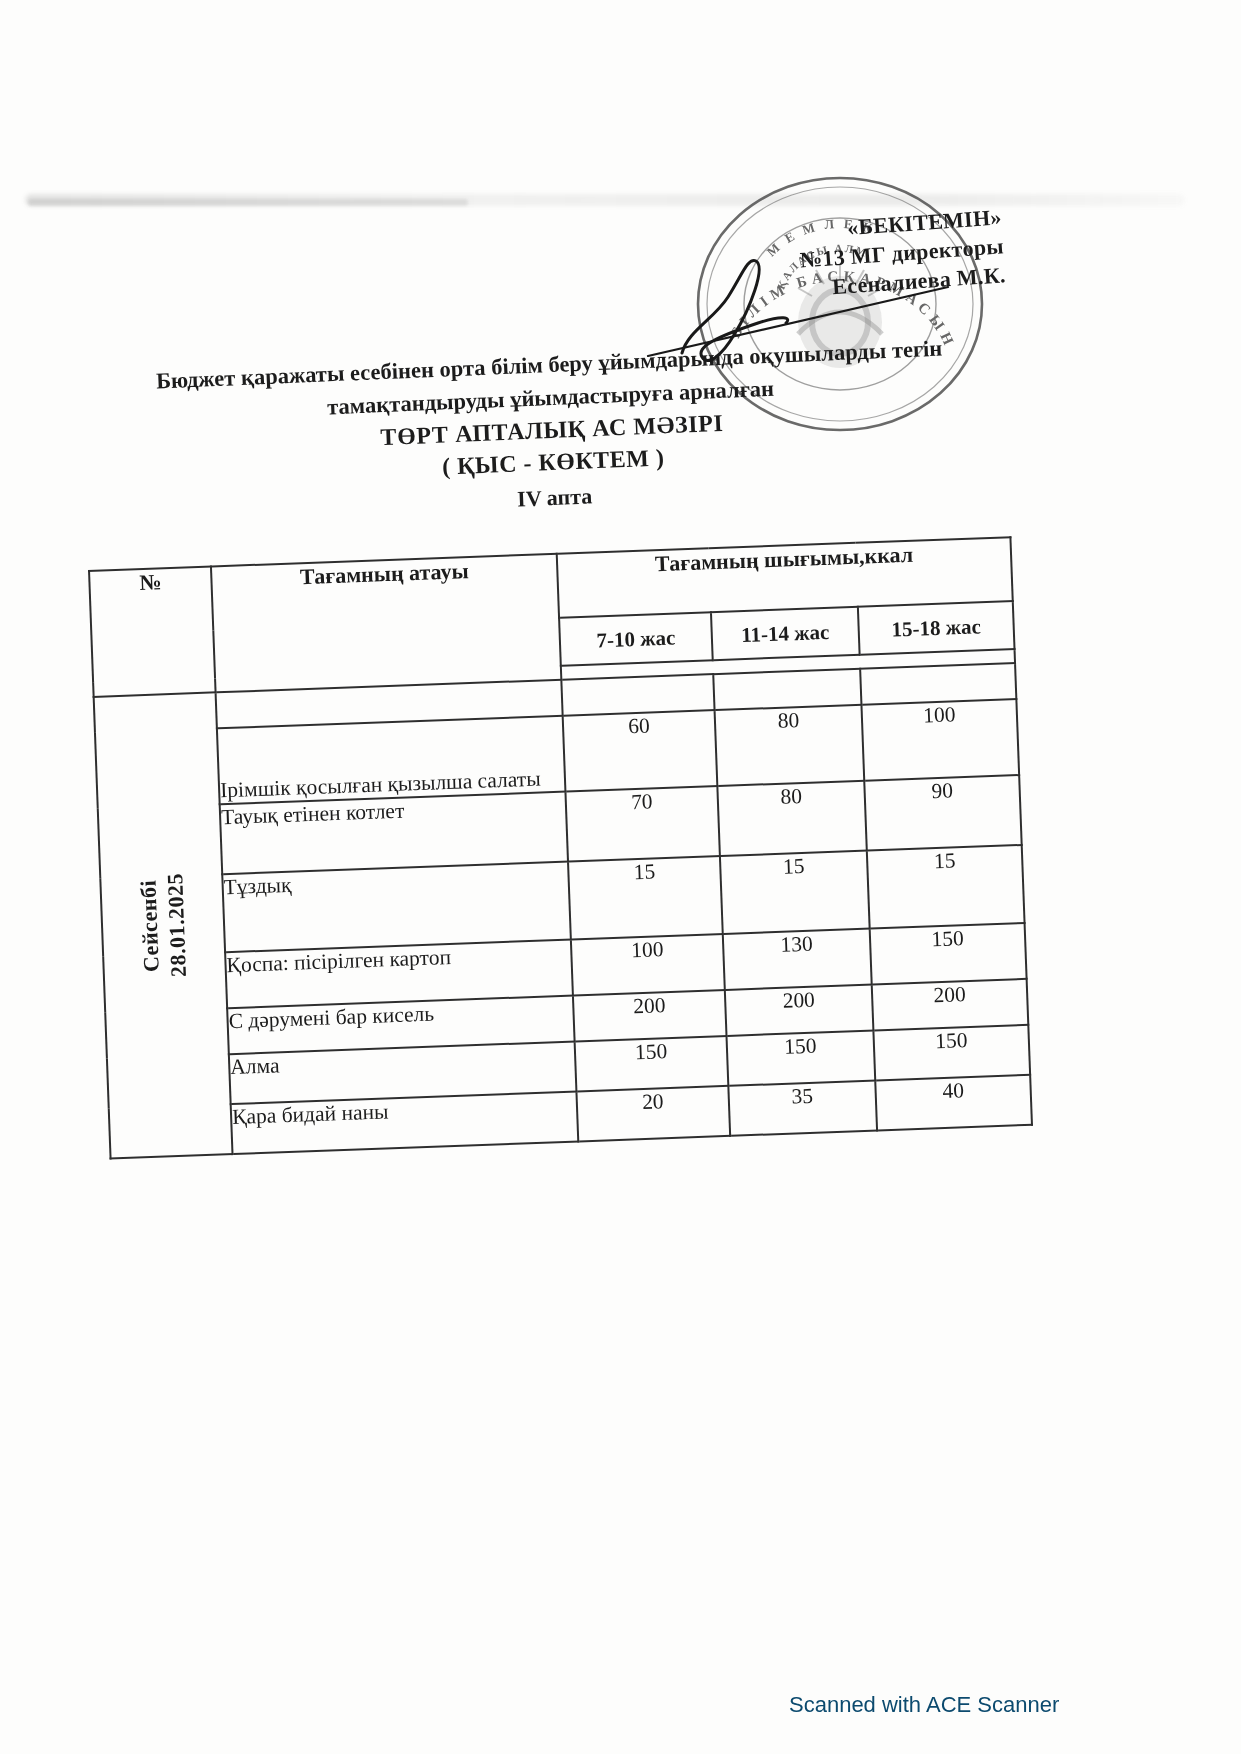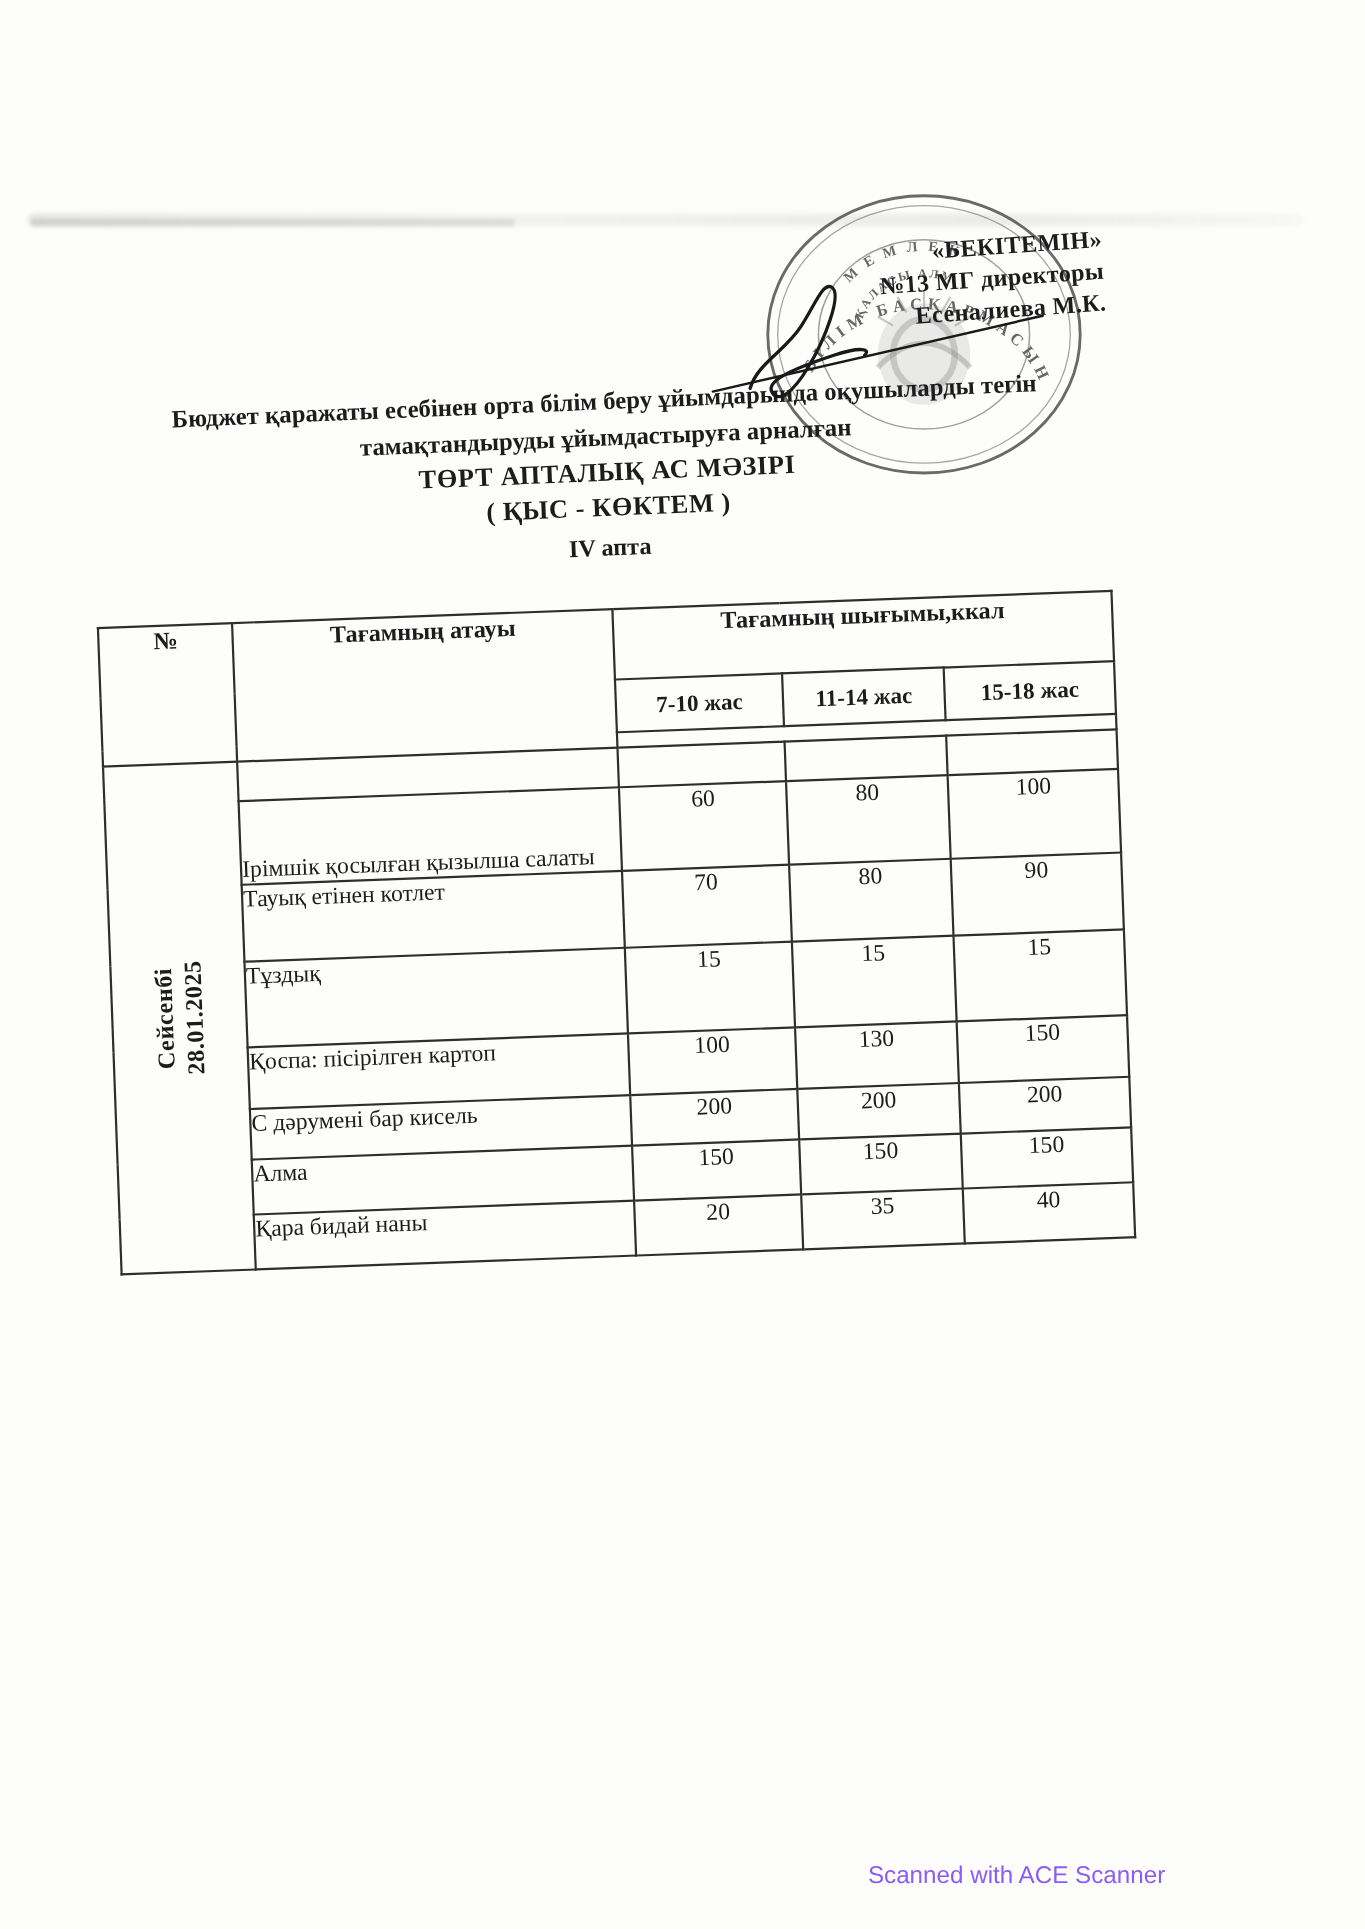--- a/index.html
+++ b/index.html
@@ -50,21 +50,21 @@
   .day-rot{transform:rotate(-90deg);white-space:nowrap;font-weight:bold;
     font-size:22px;line-height:27px;text-align:center;letter-spacing:.5px;}
   .dish{font-size:21.5px;text-align:left;vertical-align:top;padding:6px 6px 4px 12px;}
   .dish-low{vertical-align:bottom;padding-bottom:12px;}
   .val{font-size:21.5px;text-align:center;vertical-align:top;padding-top:7px;}
   .r-strip{height:36px;} .r1{height:76px;} .r2{height:70px;} .r3{height:78px;}
   .r4{height:56px;} .r5{height:46px;} .r6{height:50px;} .r7{height:50px;}
 
   
   .scan-footer{position:absolute;left:789px;top:1692px;z-index:3;
-    font-family:"Liberation Sans","DejaVu Sans",sans-serif;font-size:22px;color:#8b5cf6;}
+    font-family:"Liberation Sans","DejaVu Sans",sans-serif;font-size:22px;color:#0c4a6e;}
 </style>
 </head>
 <body>
 
 <div class="page">
 
   <div class="smudge"></div>
   <div class="smudge2"></div>
 
   <svg class="stamp" viewBox="0 0 300 268">

